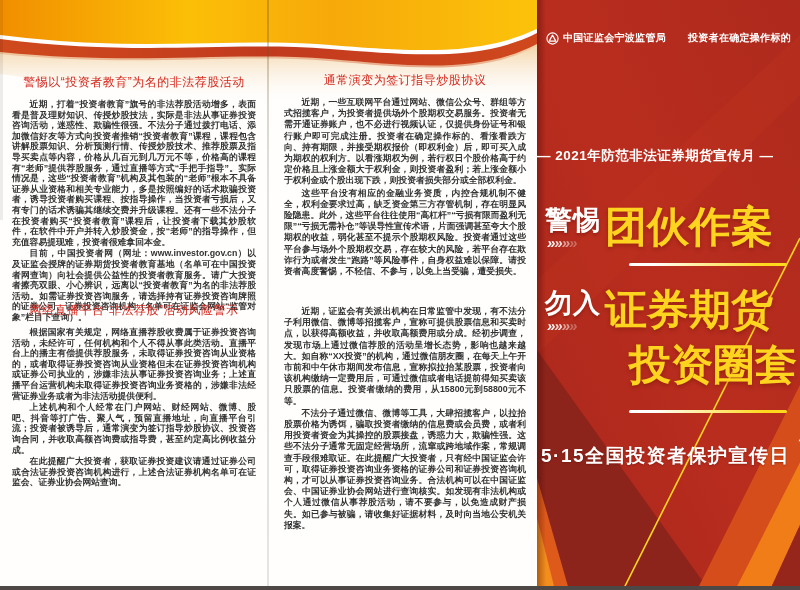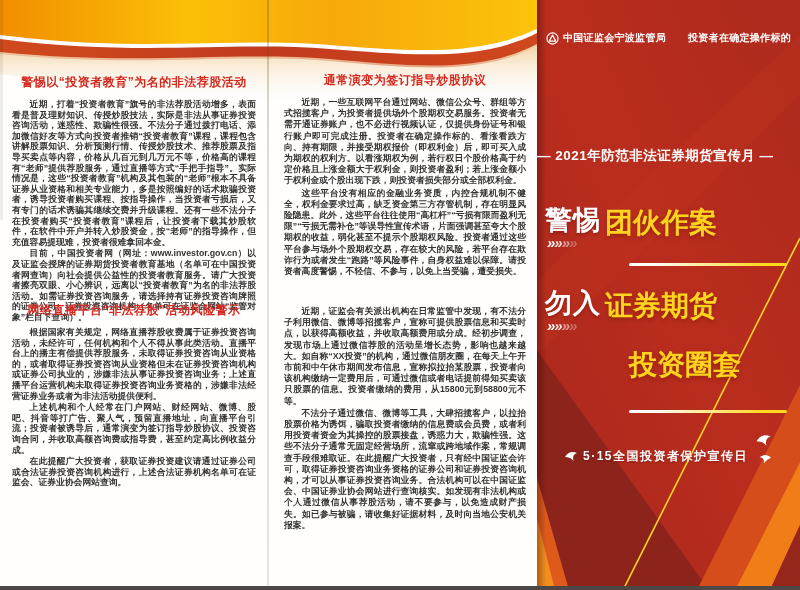--- a/index.html
+++ b/index.html
@@ -15,21 +15,21 @@
 
   
   .wave-header { position:absolute; left:0; top:0; width:537px; height:115px; z-index:1; pointer-events:none; }
 
   .fold-line { position:absolute; top:0; width:2px; height:590px; z-index:3;
     background:linear-gradient(180deg, rgba(120,90,40,0.35), rgba(0,0,0,0.12) 30%, rgba(0,0,0,0.10)); }
   .fold-1 { left:267px; }
 
   
   .article { position:absolute; z-index:2; }
-  .article h2 { font-size:12px; font-weight:bold; color:#d5281e; text-align:center;
+  .article h2 { font-size:12px; font-weight:normal; color:#d5281e; text-align:center;
                 letter-spacing:0.5px; margin-bottom:8px; white-space:nowrap; }
   .article p { font-size:8.8px; line-height:10.6px; font-weight:bold; color:#333333;
                text-align:justify; text-indent:2em; margin-bottom:1px; }
 
   .p1s1 { left:12px; top:74px;  width:244px; }
   .p1s2 { left:12px; top:302px; width:244px; }
   .p2s1 { left:16px; top:72px;  width:242px; }
   .p2s2 { left:16px; top:306px; width:242px; }
   .panel-mid .article p { line-height:11.2px; }
 
@@ -40,44 +40,44 @@
   .cover-item { position:absolute; z-index:2; }
 
   .org-row { left:0; top:31px; width:263px; display:flex; justify-content:center; align-items:center; gap:4px; }
   .org-row .emblem { width:13px; height:13px; flex:0 0 auto; }
   .org-name { color:#ffffff; font-size:10px; font-weight:bold; white-space:nowrap; letter-spacing:0.3px; }
   .org-gap { width:14px; }
 
   .campaign { left:0; top:147px; width:211px; text-align:center; color:#ffffff;
               font-size:13.5px; font-weight:bold; letter-spacing:0.5px; white-space:nowrap; }
 
-  .slogan-row { left:8px; width:250px; display:flex; align-items:center; }
+  .slogan-row { left:8px; width:250px; display:flex; align-items:flex-end; }
   .row-1 { top:196px; }
   .row-2 { top:279px; }
   .row-3 { top:342px; padding-left:84px; }
 
   .prefix-wrap { display:flex; flex-direction:column; margin-top:6px; margin-right:4px; }
   .slogan-prefix { color:#ffffff; font-size:27px; font-weight:900; letter-spacing:1px;
                    text-shadow:0 2px 3px rgba(90,10,0,0.35); white-space:nowrap; }
   .chevrons { margin-top:-2px; margin-left:2px; font-size:15px; font-weight:900; font-style:italic;
               letter-spacing:-1px; line-height:14px; color:#fff; white-space:nowrap; }
   .chevrons span { display:inline-block; }
   .ch1{opacity:1;} .ch2{opacity:.85;} .ch3{opacity:.55;} .ch4{opacity:.3;}
 
-  .slogan-main { color:#ffd41e; font-size:28px; font-weight:900; letter-spacing:0px;
+  .slogan-main { color:#ffd41e; font-size:42px; font-weight:900; letter-spacing:0px;
                  line-height:46px; white-space:nowrap;
                  text-shadow:0 2px 4px rgba(110,20,0,0.45); }
 
   .divider { height:2.5px; width:158px; left:92px;
              background:linear-gradient(90deg,#ffffff 15%, #ffd81e 85%); border-radius:2px; }
   .div-1 { top:263px; }
   .div-2 { top:410px; }
 
   .footer-row { left:4px; top:441px; width:255px; display:flex; align-items:center; justify-content:center; gap:5px; }
-  .footer-text { color:#ffffff; font-size:12px; font-weight:bold; letter-spacing:1.5px; white-space:nowrap;
+  .footer-text { color:#ffffff; font-size:19px; font-weight:bold; letter-spacing:1.5px; white-space:nowrap;
                  text-shadow:0 1px 2px rgba(90,10,0,0.4); }
   .dove { flex:0 0 auto; }
   .dove-cluster { position:relative; width:20px; height:30px; flex:0 0 auto; }
   .dove-cluster .d1 { position:absolute; left:2px; top:-8px; }
   .dove-cluster .d2 { position:absolute; left:6px; top:12px; transform:scaleX(-1) rotate(15deg); }
 
   
   .photo-edge-bottom { position:absolute; left:0; right:0; bottom:0; height:4px; background:#4d4845; z-index:5; }
   .photo-edge-left { position:absolute; left:0; top:0; width:3px; height:220px; background:rgba(0,0,0,0.07); z-index:5; }
 </style>

